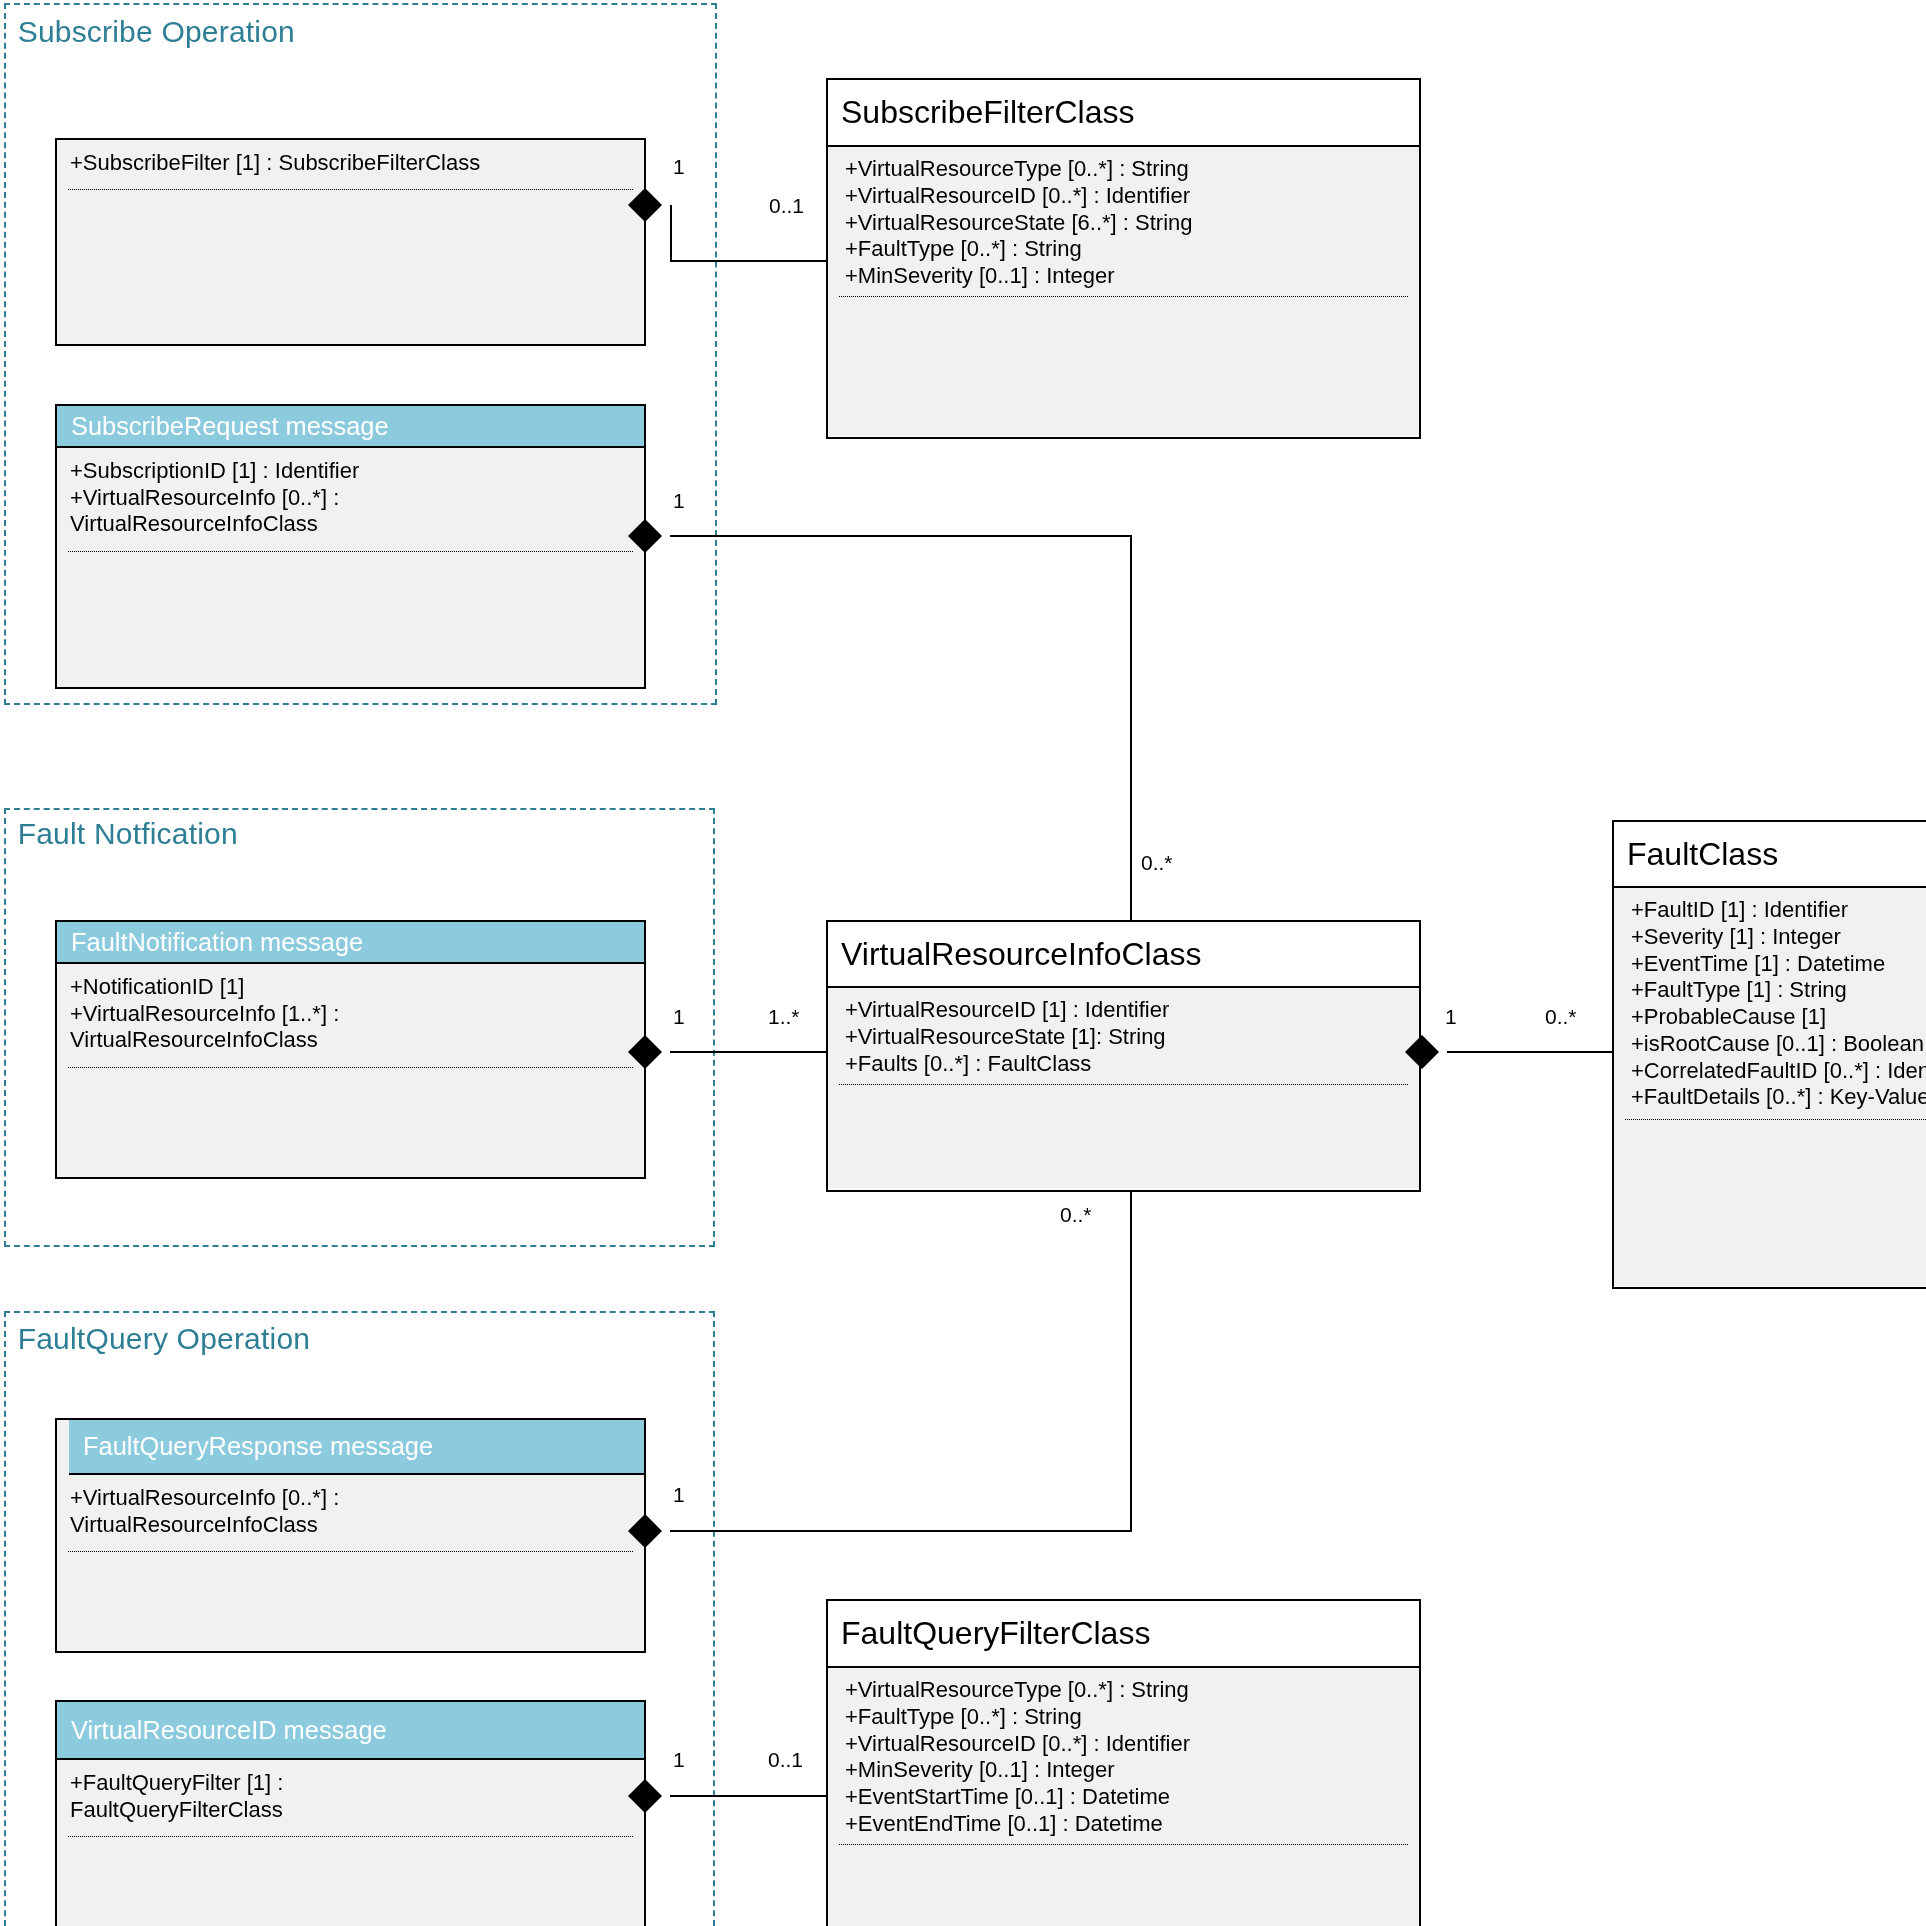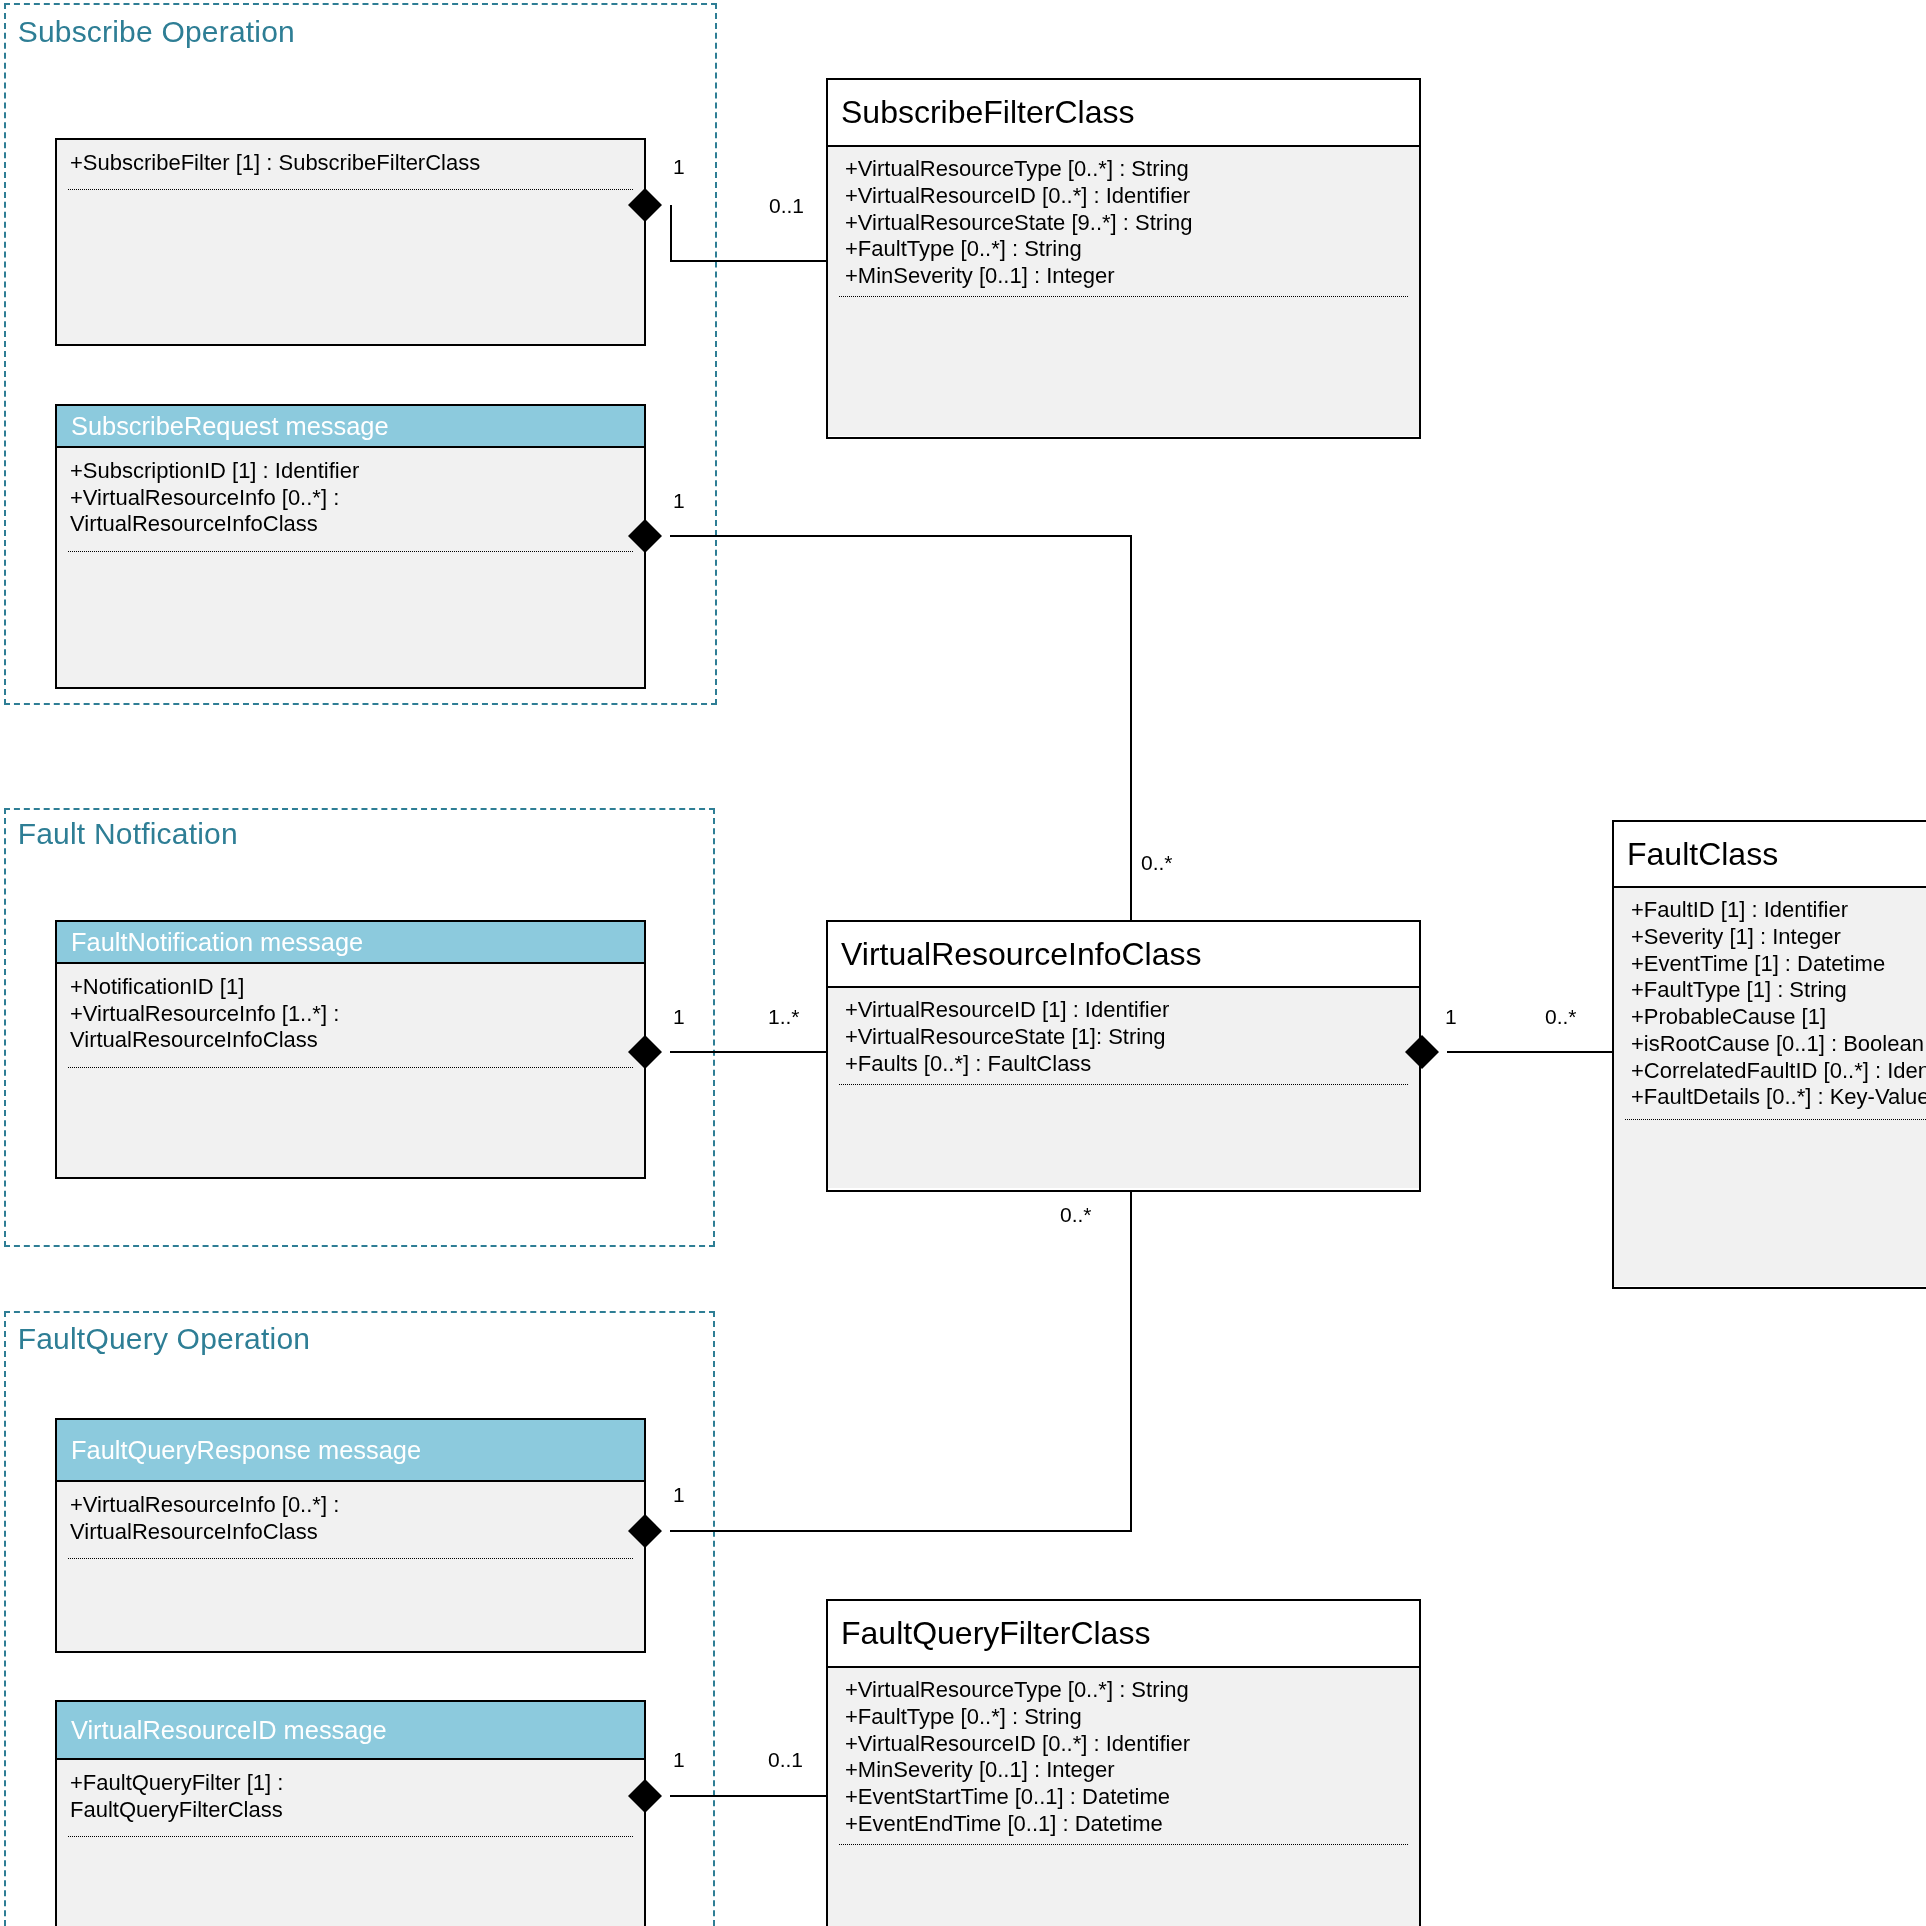--- a/index.html
+++ b/index.html
@@ -142,21 +142,21 @@
     <div class="hdr" style="height:42px;">FaultNotification message</div>
     <div class="body" style="height:215px;">
       <div class="attr">+NotificationID [1]</div>
       <div class="attr">+VirtualResourceInfo [1..*] :</div>
       <div class="attr">VirtualResourceInfoClass</div>
       <div class="dashsep" style="top:103px;"></div>
     </div>
   </div>
 
   <div class="msgbox" style="left:55px;top:1418px;width:591px;height:235px;">
-    <div class="hdr" style="height:62px;">FaultQueryResponse message</div>
+    <div class="hdr" style="height:55px;margin-left:12px;">FaultQueryResponse message</div>
     <div class="body" style="height:179px;">
       <div class="attr">+VirtualResourceInfo [0..*] :</div>
       <div class="attr">VirtualResourceInfoClass</div>
       <div class="dashsep" style="top:76px;"></div>
     </div>
   </div>
 
   <div class="msgbox" style="left:55px;top:1700px;width:591px;height:250px;">
     <div class="hdr" style="height:58px;">VirtualResourceID message</div>
     <div class="body" style="height:190px;">
@@ -164,21 +164,21 @@
       <div class="attr">FaultQueryFilterClass</div>
       <div class="dashsep" style="top:76px;"></div>
     </div>
   </div>
 
   <div class="classbox" style="left:826px;top:78px;width:595px;height:361px;">
     <div class="cname" style="height:67px;">SubscribeFilterClass</div>
     <div class="cbody" style="height:289px;">
       <div class="attr">+VirtualResourceType [0..*] : String</div>
       <div class="attr">+VirtualResourceID [0..*] : Identifier</div>
-      <div class="attr">+VirtualResourceState [9..*] : String</div>
+      <div class="attr">+VirtualResourceState [6..*] : String</div>
       <div class="attr">+FaultType [0..*] : String</div>
       <div class="attr">+MinSeverity [0..1] : Integer</div>
       <div class="dashsep" style="top:149px;"></div>
     </div>
   </div>
 
   <div class="classbox" style="left:826px;top:920px;width:595px;height:272px;">
     <div class="cname" style="height:66px;">VirtualResourceInfoClass</div>
     <div class="cbody" style="height:200px;">
       <div class="attr">+VirtualResourceID [1] : Identifier</div>

